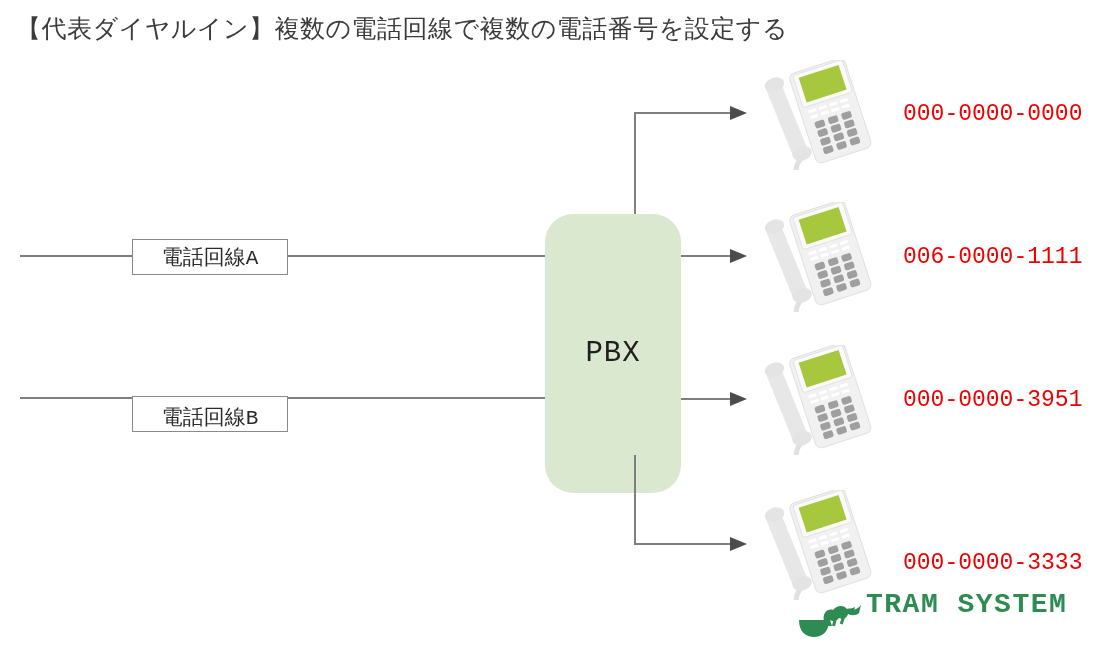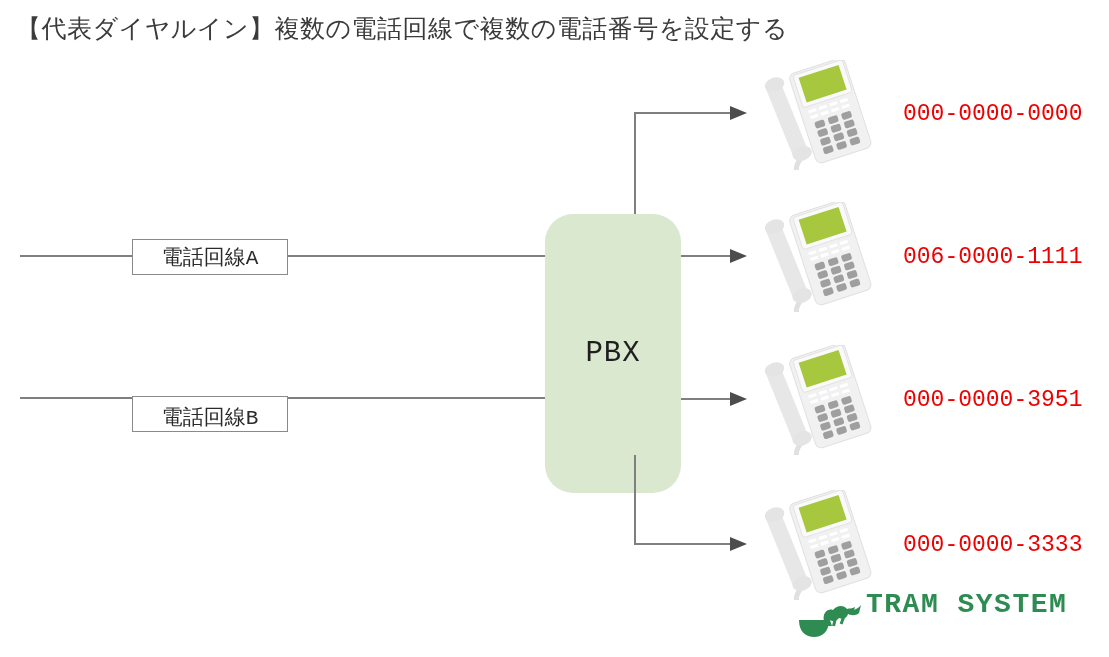--- a/index.html
+++ b/index.html
@@ -224,21 +224,21 @@
             <rect x="66" y="88" width="10" height="7" rx="2"></rect>
             <rect x="80" y="88" width="10" height="7" rx="2"></rect>
         </g>
       </g>
     </svg>
   </div>
 
   <div class="phone-number" style="top:97px;">000-0000-0000</div>
   <div class="phone-number" style="top:240px;">006-0000-1111</div>
   <div class="phone-number" style="top:383px;">000-0000-3951</div>
-  <div class="phone-number" style="top:528px;">000-0000-3333</div>
+  <div class="phone-number" style="top:546px;">000-0000-3333</div>
 
   <div class="logo-icon">
     <svg width="68" height="42" viewBox="0 0 66 42">
       <g fill="#2e8b51">
         <path d="M2 17 L32 17 C32 29 25 34 17 34 C9 34 2 29 2 17 Z"></path>
         <path d="M27 18 C25 10 31 5 36 7 C40 2 47 2 50 6 C52 5 55 6 58 4 C57 9 54 11 51 11 C50 15 46 17 42 15 C40 18 35 19 33 17 L35 23 L31 23 L30 18 Z"></path>
         <path d="M50 6 C55 8 60 7 64 2 L62 10 C59 13 53 13 50 10 Z"></path>
         <rect x="36" y="15" width="3" height="8" transform="rotate(14 37 19)"></rect>
         <rect x="44" y="13" width="3" height="8" transform="rotate(20 45 17)"></rect>
       </g>

